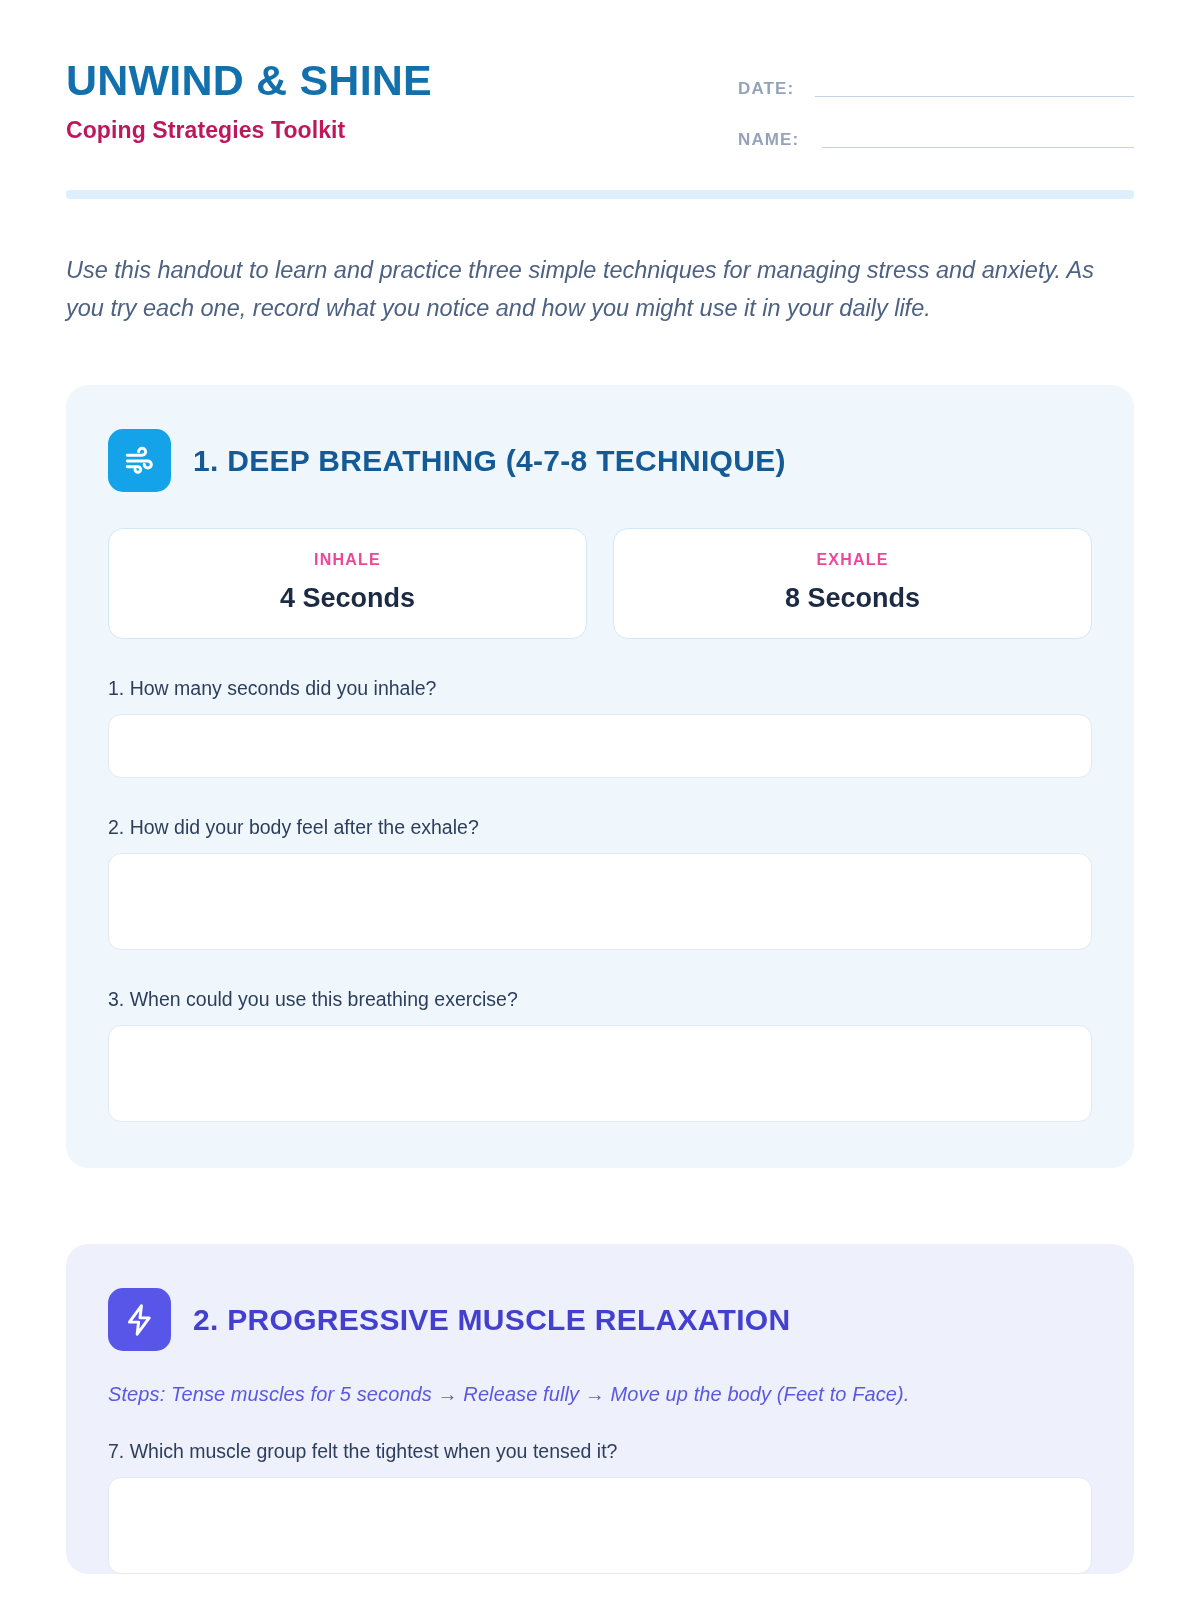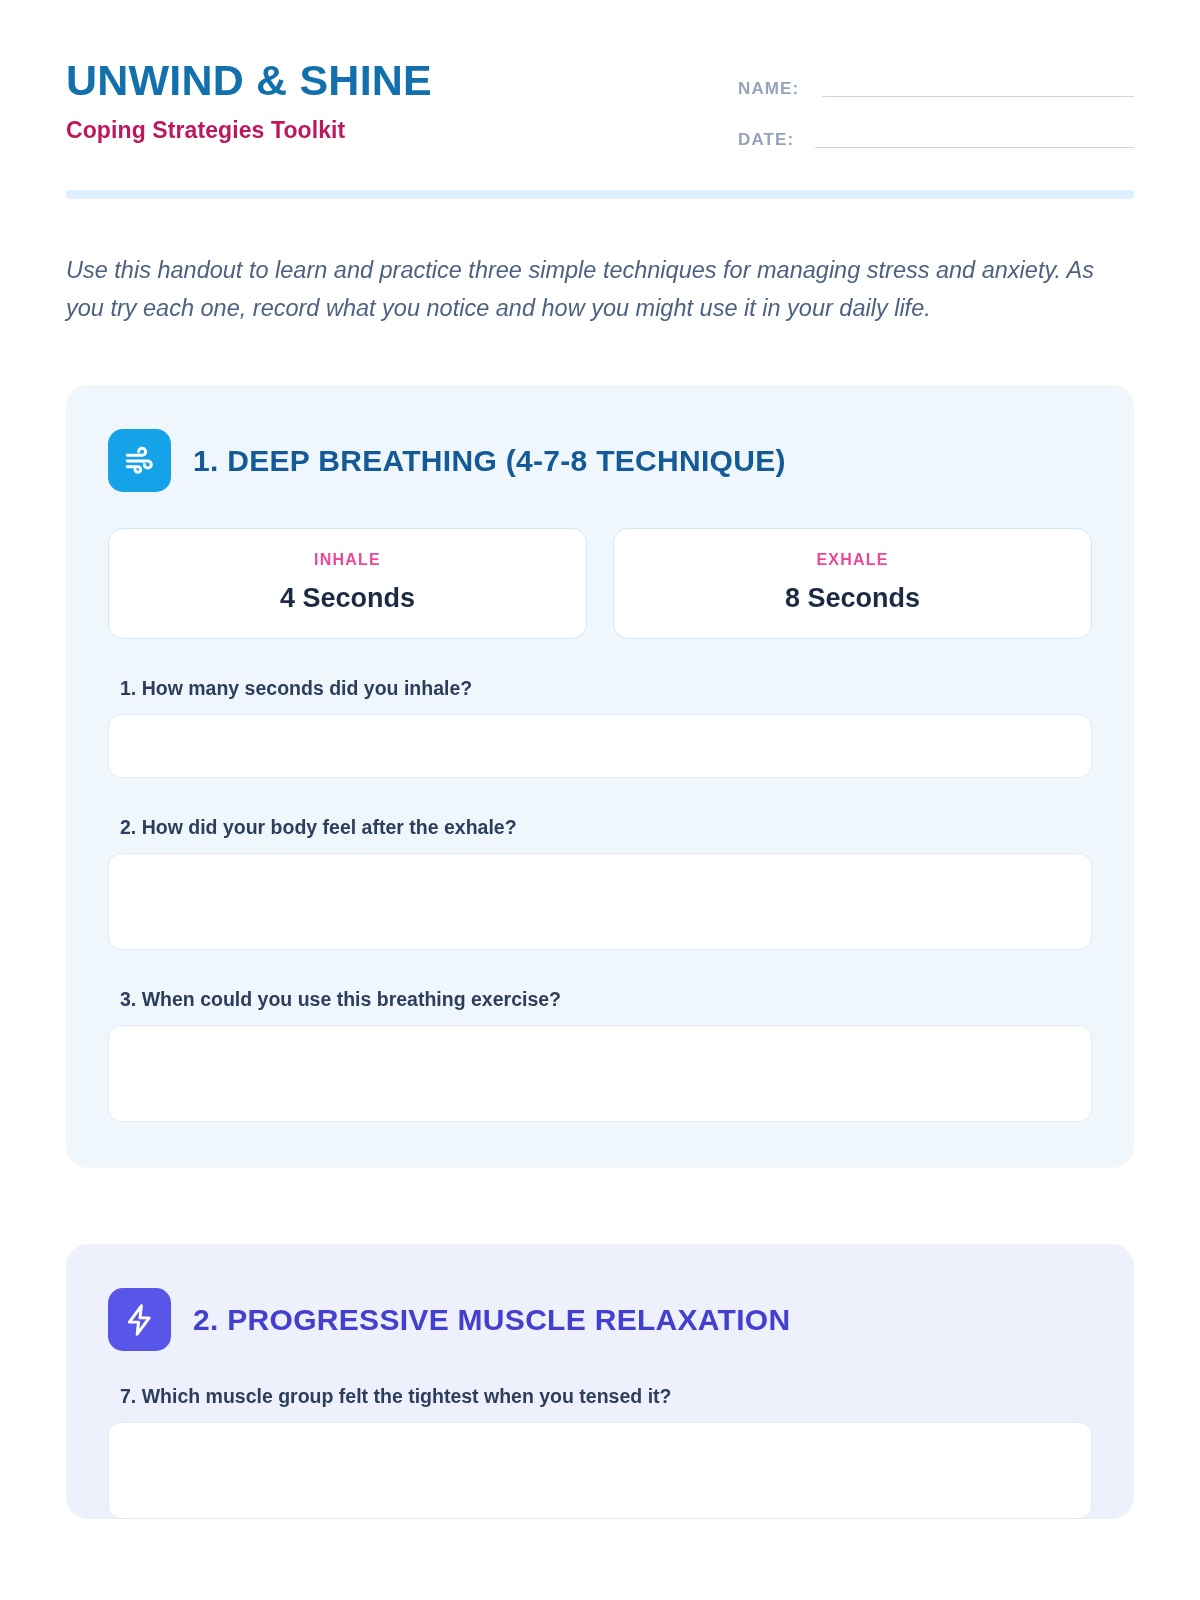--- a/index.html
+++ b/index.html
@@ -147,24 +147,23 @@
   .stat-value {
     margin-top: 14px;
     font-size: 27px;
     font-weight: 700;
     color: #1c2b43;
   }
 
   
   .q-label {
     font-size: 19.5px;
-    font-weight: 700;
+    font-weight: 400;
     color: #2c3e5b;
     margin-top: 38px;
-    margin-left: 12px;
   }
   .section.blue .q-label:first-of-type { margin-top: 46px; }
   .answer {
     margin-top: 14px;
     background: #ffffff;
     border: 1.5px solid #e3e9f2;
     border-radius: 13px;
     height: 62px;
   }
   .answer.tall { height: 95px; }
@@ -183,26 +182,26 @@
 <body>
 
 <div class="page">
 
   <div class="header">
     <div class="brand">
       <div class="title">UNWIND &amp; SHINE</div>
       <div class="subtitle">Coping Strategies Toolkit</div>
     </div>
     <div class="meta">
+      <div class="meta-row date">
+        <span class="meta-label">DATE:</span>
+        <span class="meta-line"></span>
+      </div>
       <div class="meta-row">
         <span class="meta-label">NAME:</span>
-        <span class="meta-line"></span>
-      </div>
-      <div class="meta-row date">
-        <span class="meta-label">DATE:</span>
         <span class="meta-line"></span>
       </div>
     </div>
   </div>
 
   <div class="divider"></div>
 
   <div class="intro">Use this handout to learn and practice three simple techniques for managing stress and anxiety. As you try each one, record what you notice and how you might use it in your daily life.</div>
 
   <div class="section blue">
@@ -241,18 +240,19 @@
   <div class="section indigo">
     <div class="sec-head">
       <div class="sec-icon indigo">
         <svg width="34" height="34" viewBox="0 0 24 24" fill="none" stroke="#ffffff" stroke-width="2.1" stroke-linecap="round" stroke-linejoin="round">
           <path d="M13 2 4.5 13.5H11L10 22l8.5-11.5H12L13 2z"></path>
         </svg>
       </div>
       <div class="sec-title indigo">2. PROGRESSIVE MUSCLE RELAXATION</div>
     </div>
 
+    <div class="steps">Steps: Tense muscles for 5 seconds → Release fully → Move up the body (Feet to Face).</div>
 
     <div class="q-label">7. Which muscle group felt the tightest when you tensed it?</div>
     <div class="answer tall"></div>
   </div>
 
 </div>
 
 </body></html>

